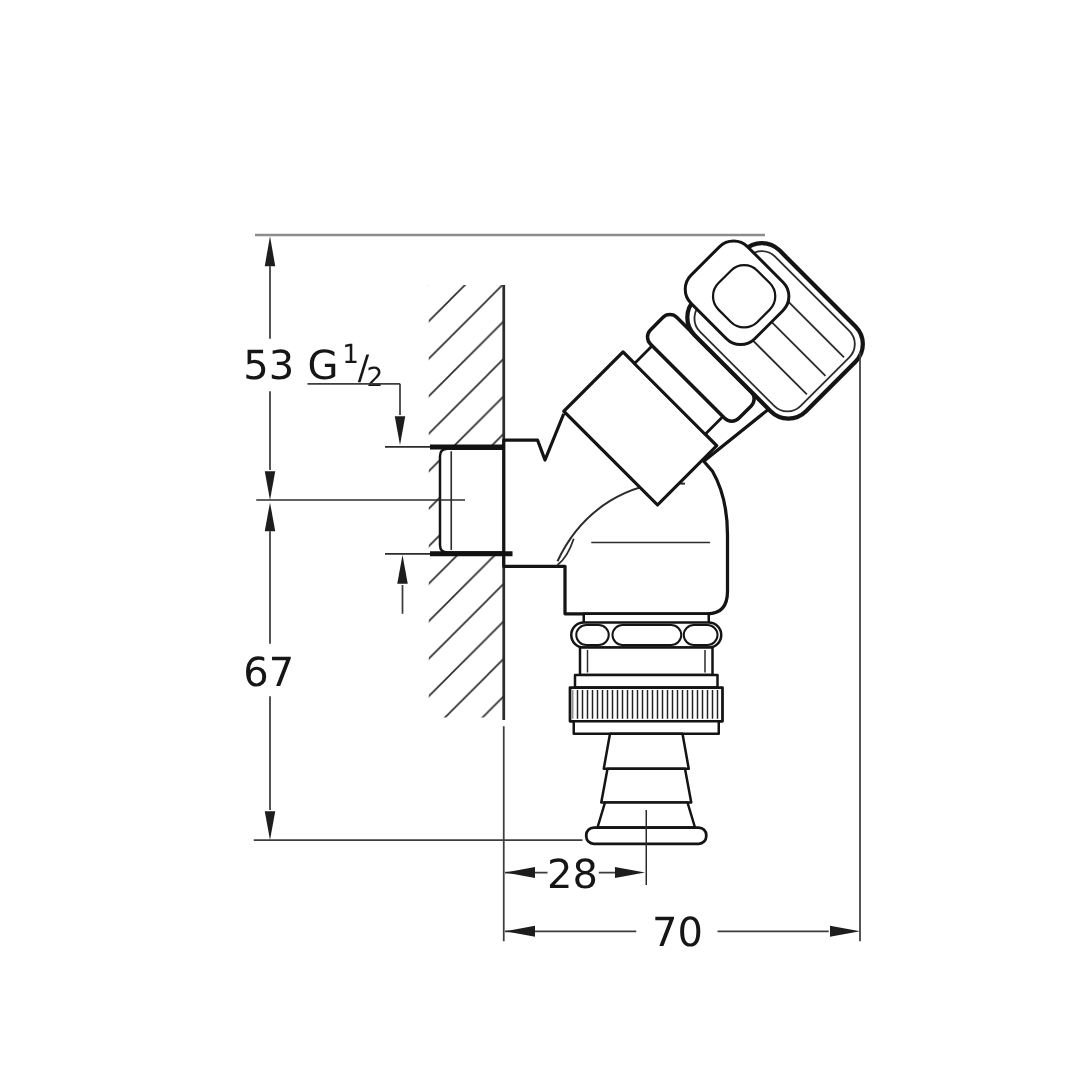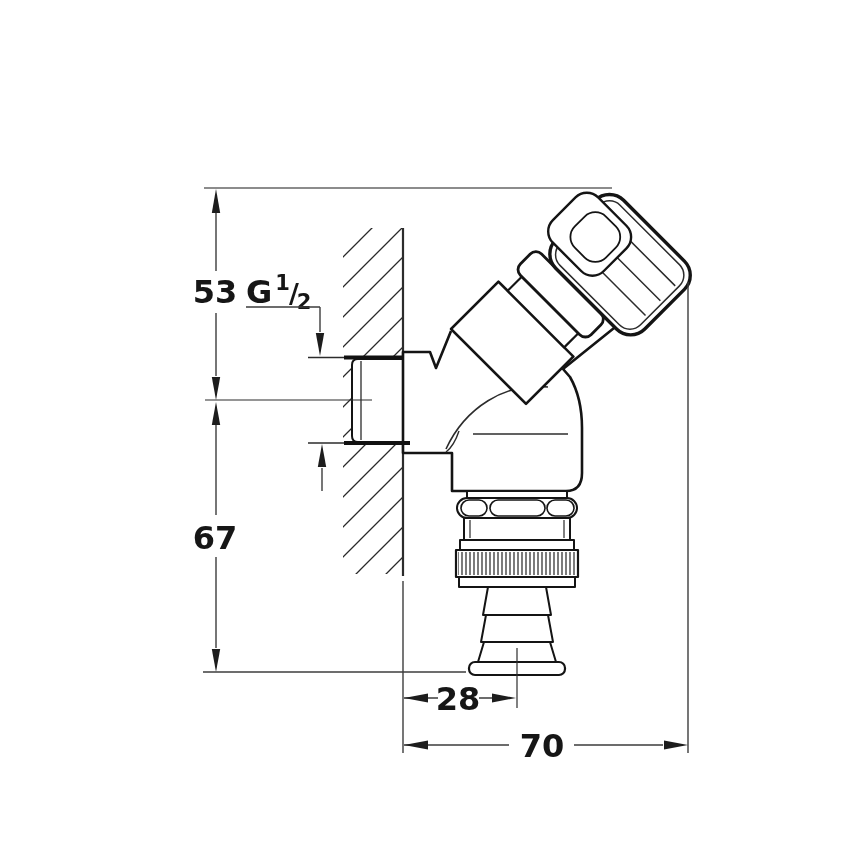--- a/index.html
+++ b/index.html
@@ -1,17 +1,17 @@
 <!DOCTYPE html>
 <html><head>
 <meta charset="utf-8">
 <style>
   html,body{margin:0;padding:0;background:#ffffff;}
   .stage{position:relative;width:828px;height:868px;background:#ffffff;overflow:hidden;
-         font-family:"DejaVu Sans","Liberation Sans",sans-serif;font-weight:bold;}
+         font-family:"DejaVu Sans","Liberation Sans",sans-serif;}
   svg{display:block}
   .dim-text{font-family:"DejaVu Sans","Liberation Sans",sans-serif;font-size:32px;fill:#161616;}
   .thread-text{font-family:"DejaVu Sans","Liberation Sans",sans-serif;fill:#161616;}
   .outline{stroke:#141414;fill:#ffffff;}
   .thin{stroke:#2c2c2c;fill:none;}
   .dimline{stroke:#3d3d3d;fill:none;stroke-width:1.4;}
   .arrow{fill:#1d1d1d;stroke:none;}
 </style>
 </head>
 <body>

